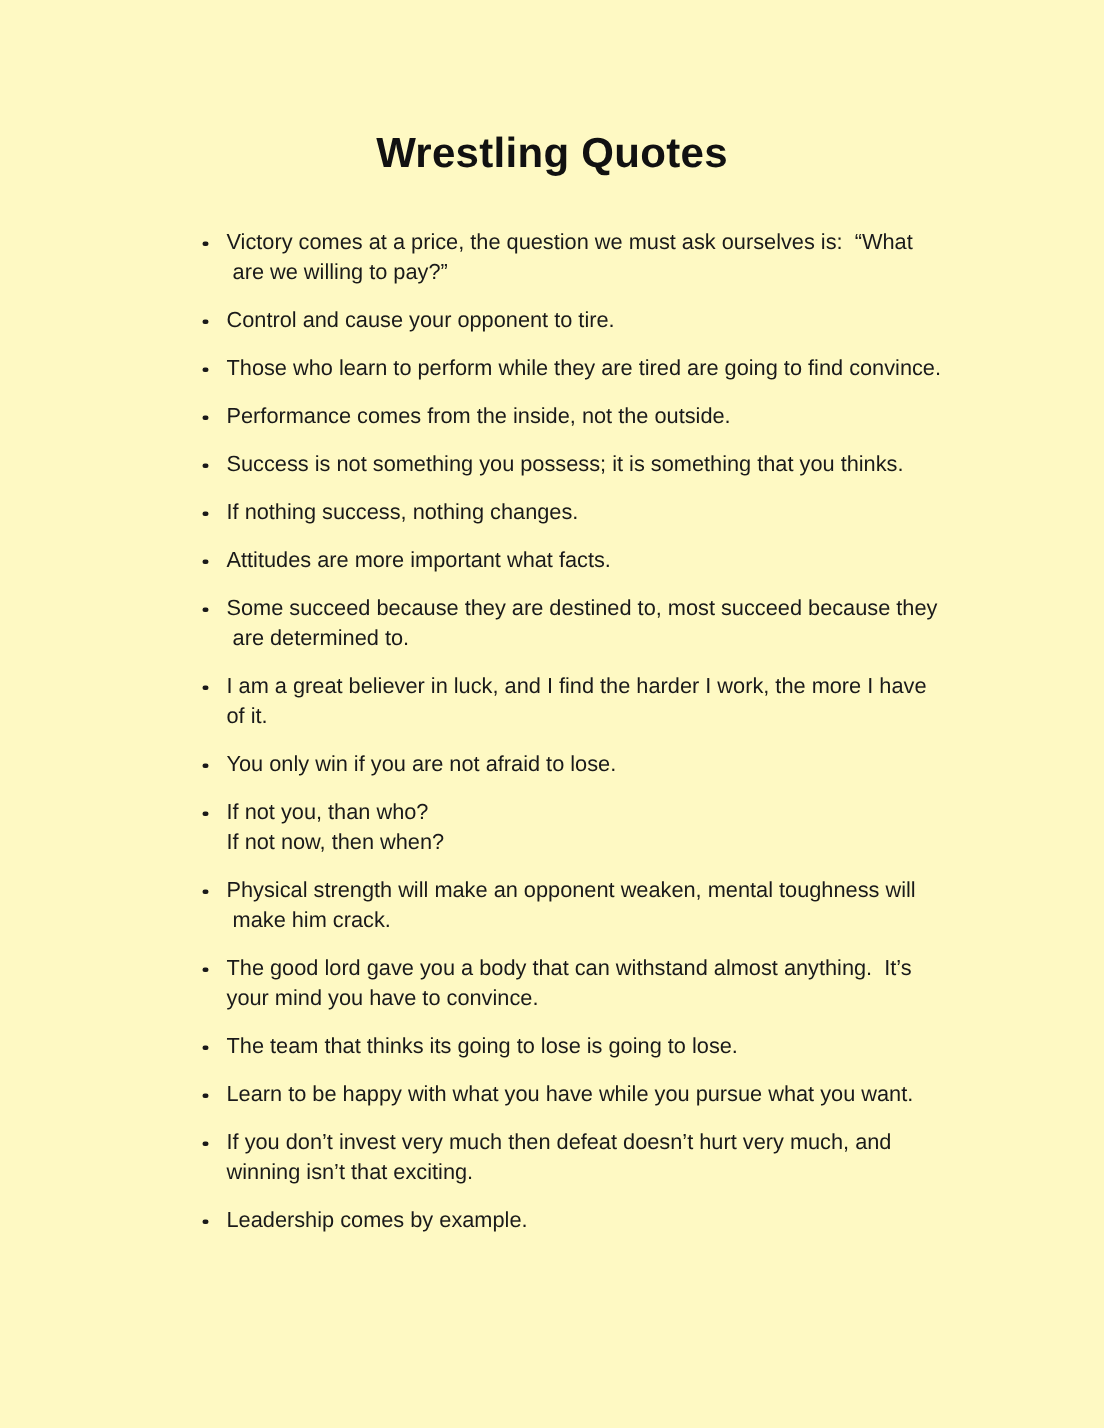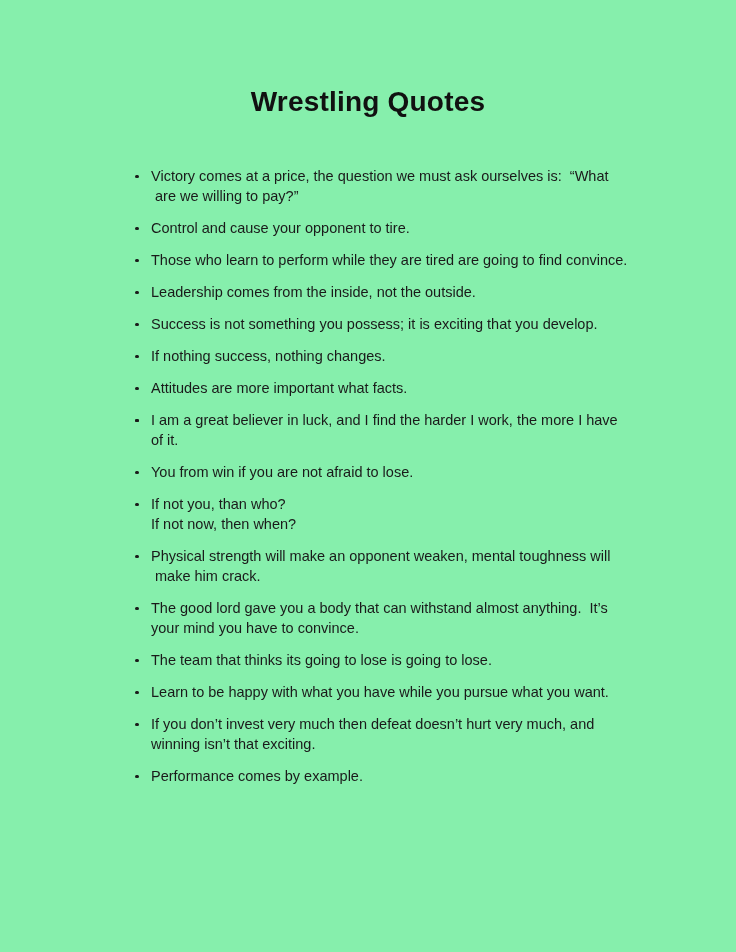--- a/index.html
+++ b/index.html
@@ -4,37 +4,37 @@
 <style>
   html, body {
     margin: 0;
     padding: 0;
     background: #ffffff;
   }
   .page {
     position: relative;
     width: 736px;
     height: 952px;
-    background: #86efac;
+    background: #fef9c3;
     overflow: hidden;
     font-family: "Liberation Sans", "DejaVu Sans", sans-serif;
     color: #1a1a1a;
   }
   .title {
     margin: 0;
     padding-top: 86px;
     text-align: center;
     font-size: 28px;
     font-weight: bold;
     letter-spacing: 0.2px;
     color: #111111;
   }
   .quotes {
     list-style: none;
-    margin: 48px 0 0 0;
+    margin: 34px 0 0 0;
     padding: 0 80px 0 133px;
   }
   .quote {
     position: relative;
     padding-left: 18px;
     margin-bottom: 12px;
     font-size: 14.5px;
     line-height: 20px;
   }
   .dot {
@@ -66,50 +66,51 @@
     <span class="qtext">Control and cause your opponent to tire.</span>
   </li>
 
   <li class="quote">
     <span class="dot"></span>
     <span class="qtext">Those who learn to perform while they are tired are going to find convince.</span>
   </li>
 
   <li class="quote">
     <span class="dot"></span>
-    <span class="qtext">Leadership comes from the inside, not the outside.</span>
+    <span class="qtext">Performance comes from the inside, not the outside.</span>
   </li>
 
   <li class="quote">
     <span class="dot"></span>
-    <span class="qtext">Success is not something you possess; it is exciting that you develop.</span>
+    <span class="qtext">Success is not something you possess; it is something that you thinks.</span>
   </li>
 
   <li class="quote">
     <span class="dot"></span>
     <span class="qtext">If nothing success, nothing changes.</span>
   </li>
 
   <li class="quote">
     <span class="dot"></span>
     <span class="qtext">Attitudes are more important what facts.</span>
   </li>
 
   <li class="quote">
     <span class="dot"></span>
+    <span class="qtext">Some succeed because they are destined to, most succeed because they<br> are determined to.</span>
   </li>
 
   <li class="quote">
     <span class="dot"></span>
     <span class="qtext">I am a great believer in luck, and I find the harder I work, the more I have<br>of it.</span>
   </li>
 
   <li class="quote">
     <span class="dot"></span>
-    <span class="qtext">You from win if you are not afraid to lose.</span>
+    <span class="qtext">You only win if you are not afraid to lose.</span>
   </li>
 
   <li class="quote">
     <span class="dot"></span>
     <span class="qtext">If not you, than who?<br>If not now, then when?</span>
   </li>
 
   <li class="quote">
     <span class="dot"></span>
     <span class="qtext">Physical strength will make an opponent weaken, mental toughness will<br> make him crack.</span>
@@ -130,16 +131,16 @@
     <span class="qtext">Learn to be happy with what you have while you pursue what you want.</span>
   </li>
 
   <li class="quote">
     <span class="dot"></span>
     <span class="qtext">If you don’t invest very much then defeat doesn’t hurt very much, and<br>winning isn’t that exciting.</span>
   </li>
 
   <li class="quote">
     <span class="dot"></span>
-    <span class="qtext">Performance comes by example.</span>
+    <span class="qtext">Leadership comes by example.</span>
   </li>
 </ul>
 </div>
 
 </body></html>

